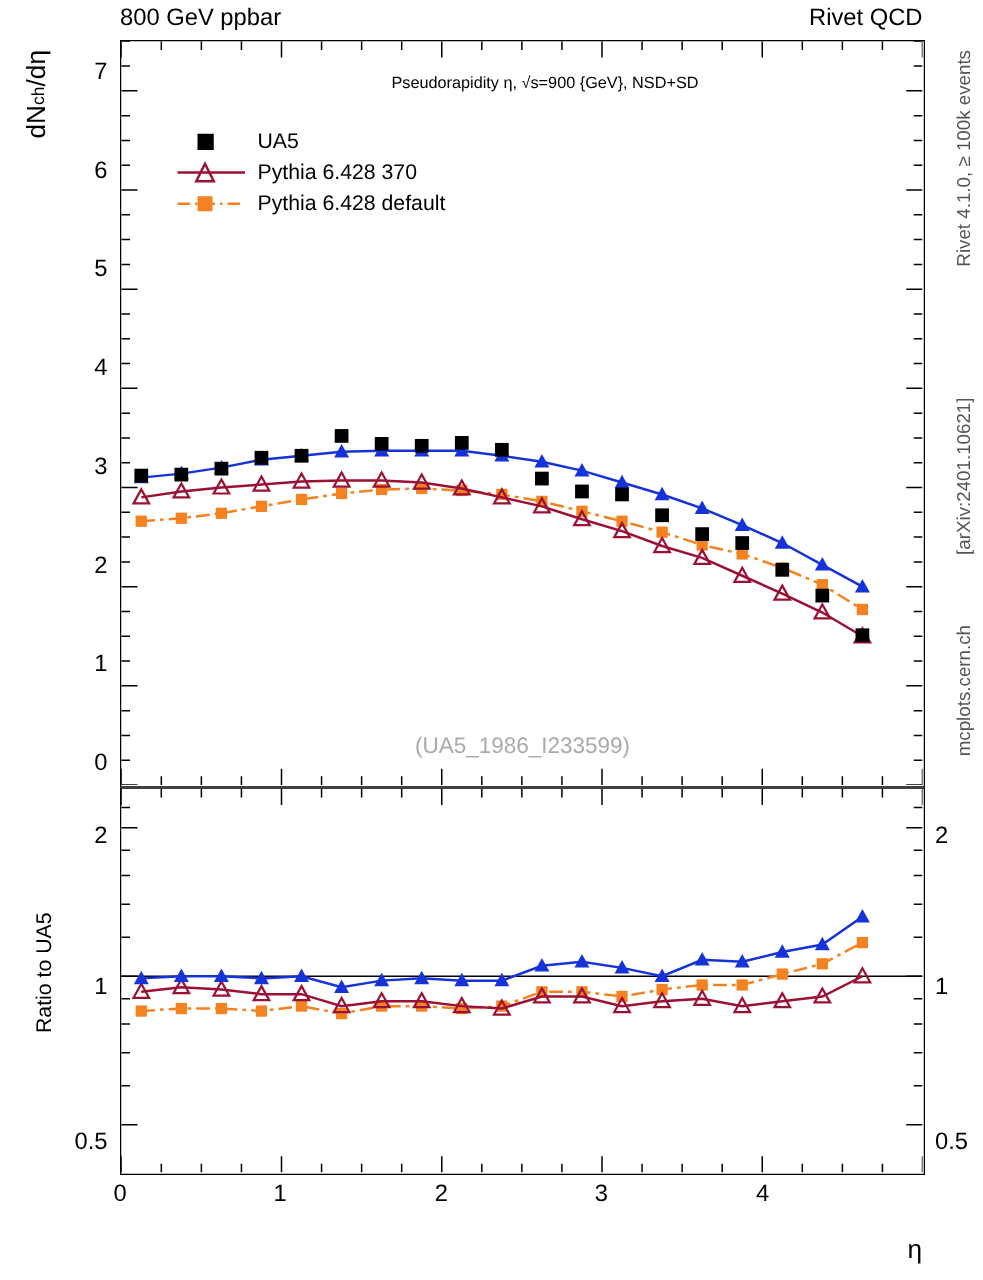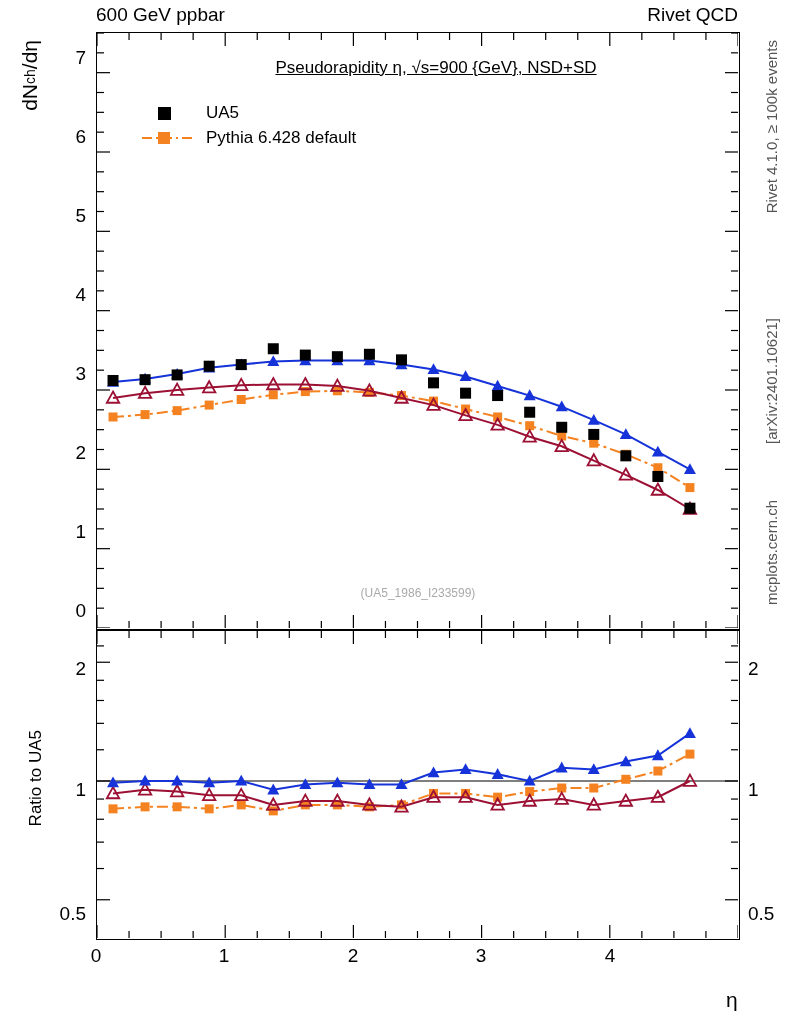--- a/index.html
+++ b/index.html
@@ -14,44 +14,44 @@
 
   
   #main-panel{position:absolute;left:96px;top:32px;width:644px;height:598px;border:1.5px solid #000;box-sizing:border-box;}
   #ratio-panel{position:absolute;left:96px;top:630px;width:644px;height:310px;border:1.5px solid #000;box-sizing:border-box;}
 
   svg{display:block;}
 
   .ticklbl{position:absolute;font-size:19px;color:#000;text-align:right;}
   .ticklbl.c{text-align:center;}
 
-  #title{position:absolute;left:96px;top:58px;width:680px;text-align:center;font-size:17px;text-decoration:underline;}
+  #title{position:absolute;left:96px;top:58px;width:680px;text-align:center;font-size:13px;}
 
   
   #legend{position:absolute;left:140px;top:100px;font-size:17px;}
   #legend .row{height:25px;display:flex;align-items:center;}
   #legend .key{width:58px;height:22px;position:relative;margin-right:8px;}
   #legend .lbl{white-space:nowrap;}
 
-  #watermark{position:absolute;left:96px;top:586px;width:644px;text-align:center;font-size:12px;color:#aaaaaa;}
+  #watermark{position:absolute;left:96px;top:586px;width:644px;text-align:center;font-size:18px;color:#aaaaaa;}
 
   #ylabel-main{left:18px;top:40px;font-size:21px;}
   #ylabel-ratio{left:26px;top:730px;font-size:17px;}
   #xlabel{position:absolute;left:726px;top:988px;font-size:21px;}
 
   #right1{right:6px;top:40px;font-size:15px;color:#555;}
   #right2{right:6px;top:318px;font-size:15px;color:#555;}
   #right3{right:6px;top:500px;font-size:15px;color:#555;}
 </style>
 </head>
 <body>
 
 <div id="root">
 
-  <div class="hdr" id="hdr-left">600 GeV ppbar</div>
+  <div class="hdr" id="hdr-left">800 GeV ppbar</div>
   <div class="hdr" id="hdr-right">Rivet QCD</div>
 
   <div class="vtext" id="ylabel-main">
     dN<span style="font-size:14px;">ch</span>/dη
   </div>
   <div class="vtext" id="ylabel-ratio">Ratio to UA5</div>
   <div id="xlabel">η</div>
 
   <div class="vtext" id="right1">Rivet 4.1.0, ≥ 100k events</div>
   <div class="vtext" id="right2">[arXiv:2401.10621]</div>
@@ -408,20 +408,29 @@
       <span class="key">
         <svg width="58" height="22">
             <rect x="18" y="5" width="13" height="13" fill="#000000"></rect>
           </svg>
       </span>
       <span class="lbl">UA5</span>
     </div>
     <div class="row">
       <span class="key">
         <svg width="58" height="22">
+            <line x1="2" y1="11" x2="56" y2="11" stroke="#9c1034" stroke-width="2"></line>
+            <polygon points="24,4 31,18 17,18" fill="none" stroke="#9c1034" stroke-width="2"></polygon>
+          </svg>
+      </span>
+      <span class="lbl">Pythia 6.428 370</span>
+    </div>
+    <div class="row">
+      <span class="key">
+        <svg width="58" height="22">
             <line x1="2" y1="11" x2="56" y2="11" stroke="#f58220" stroke-width="2" stroke-dasharray="10,4,2,4"></line>
             <rect x="18" y="5" width="12" height="12" fill="#f58220"></rect>
           </svg>
       </span>
       <span class="lbl">Pythia 6.428 default</span>
     </div>
   </div>
 
 </div>
 

